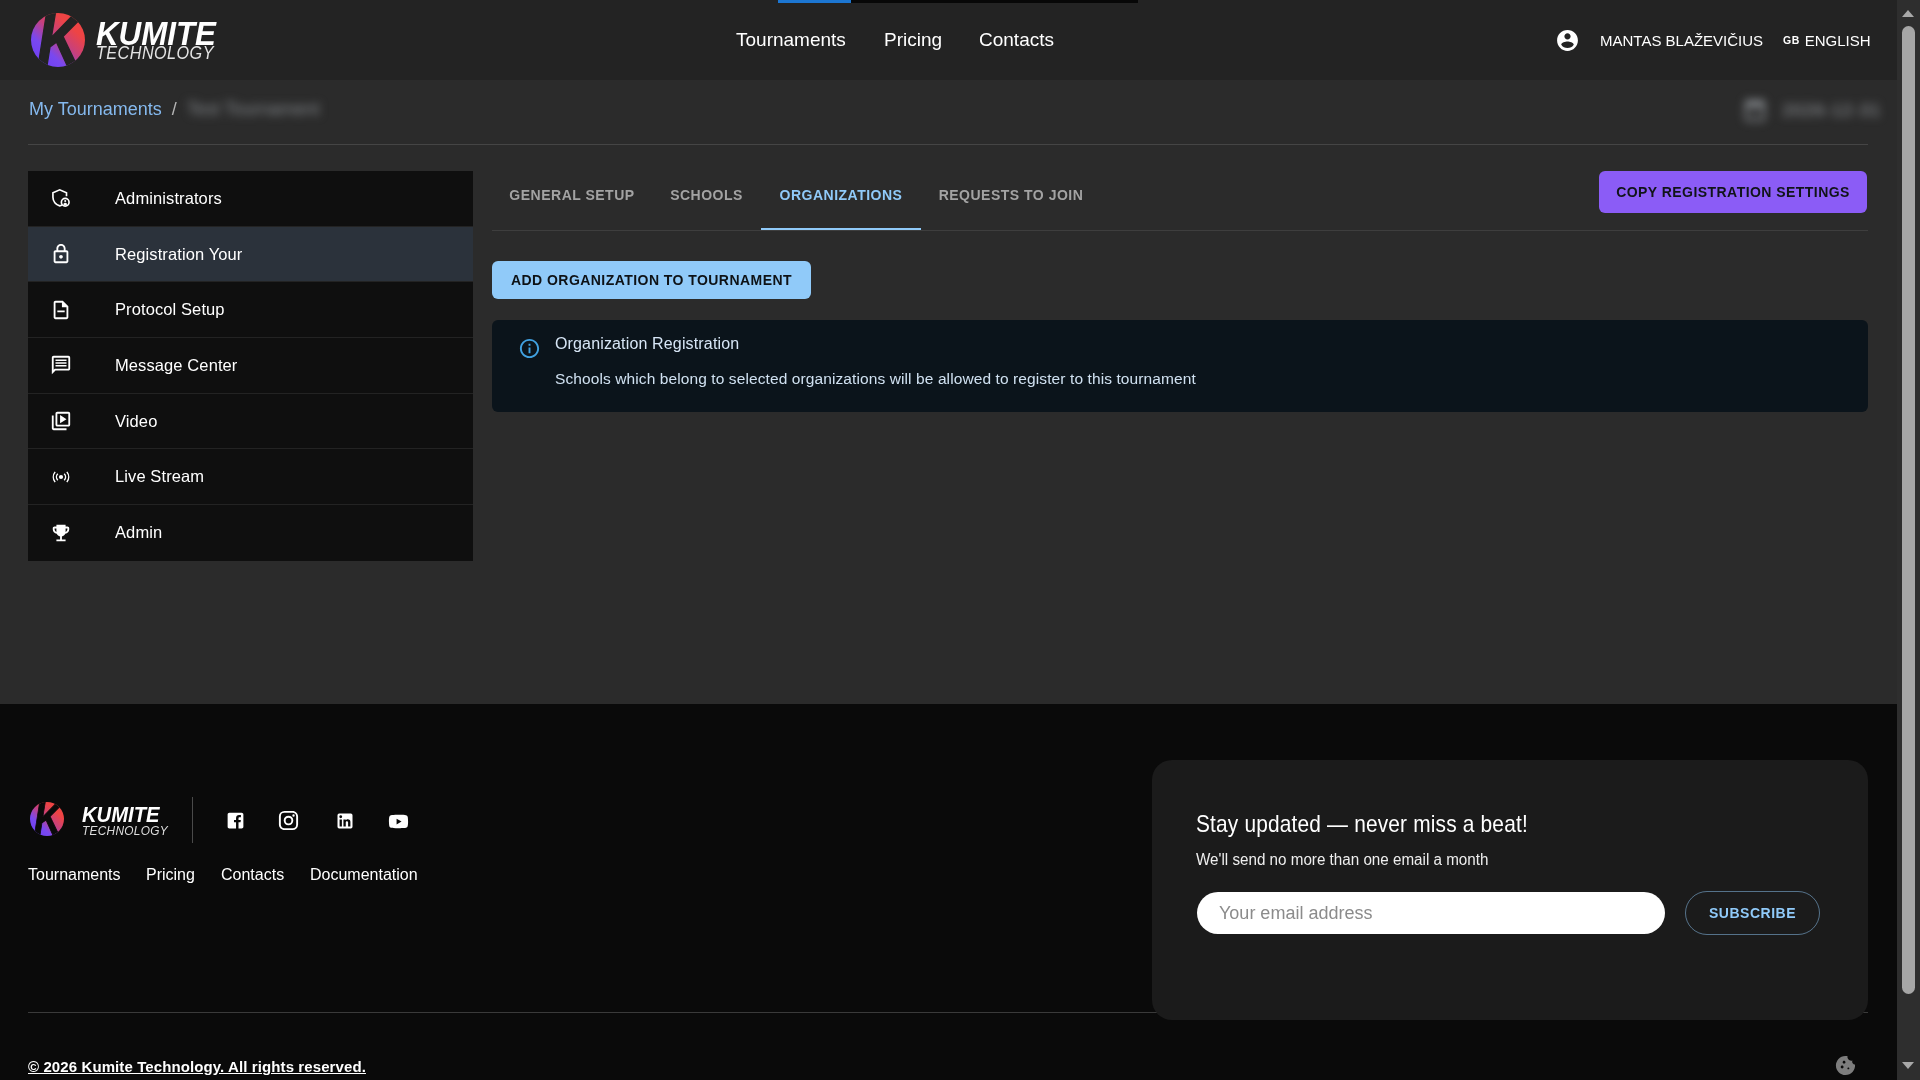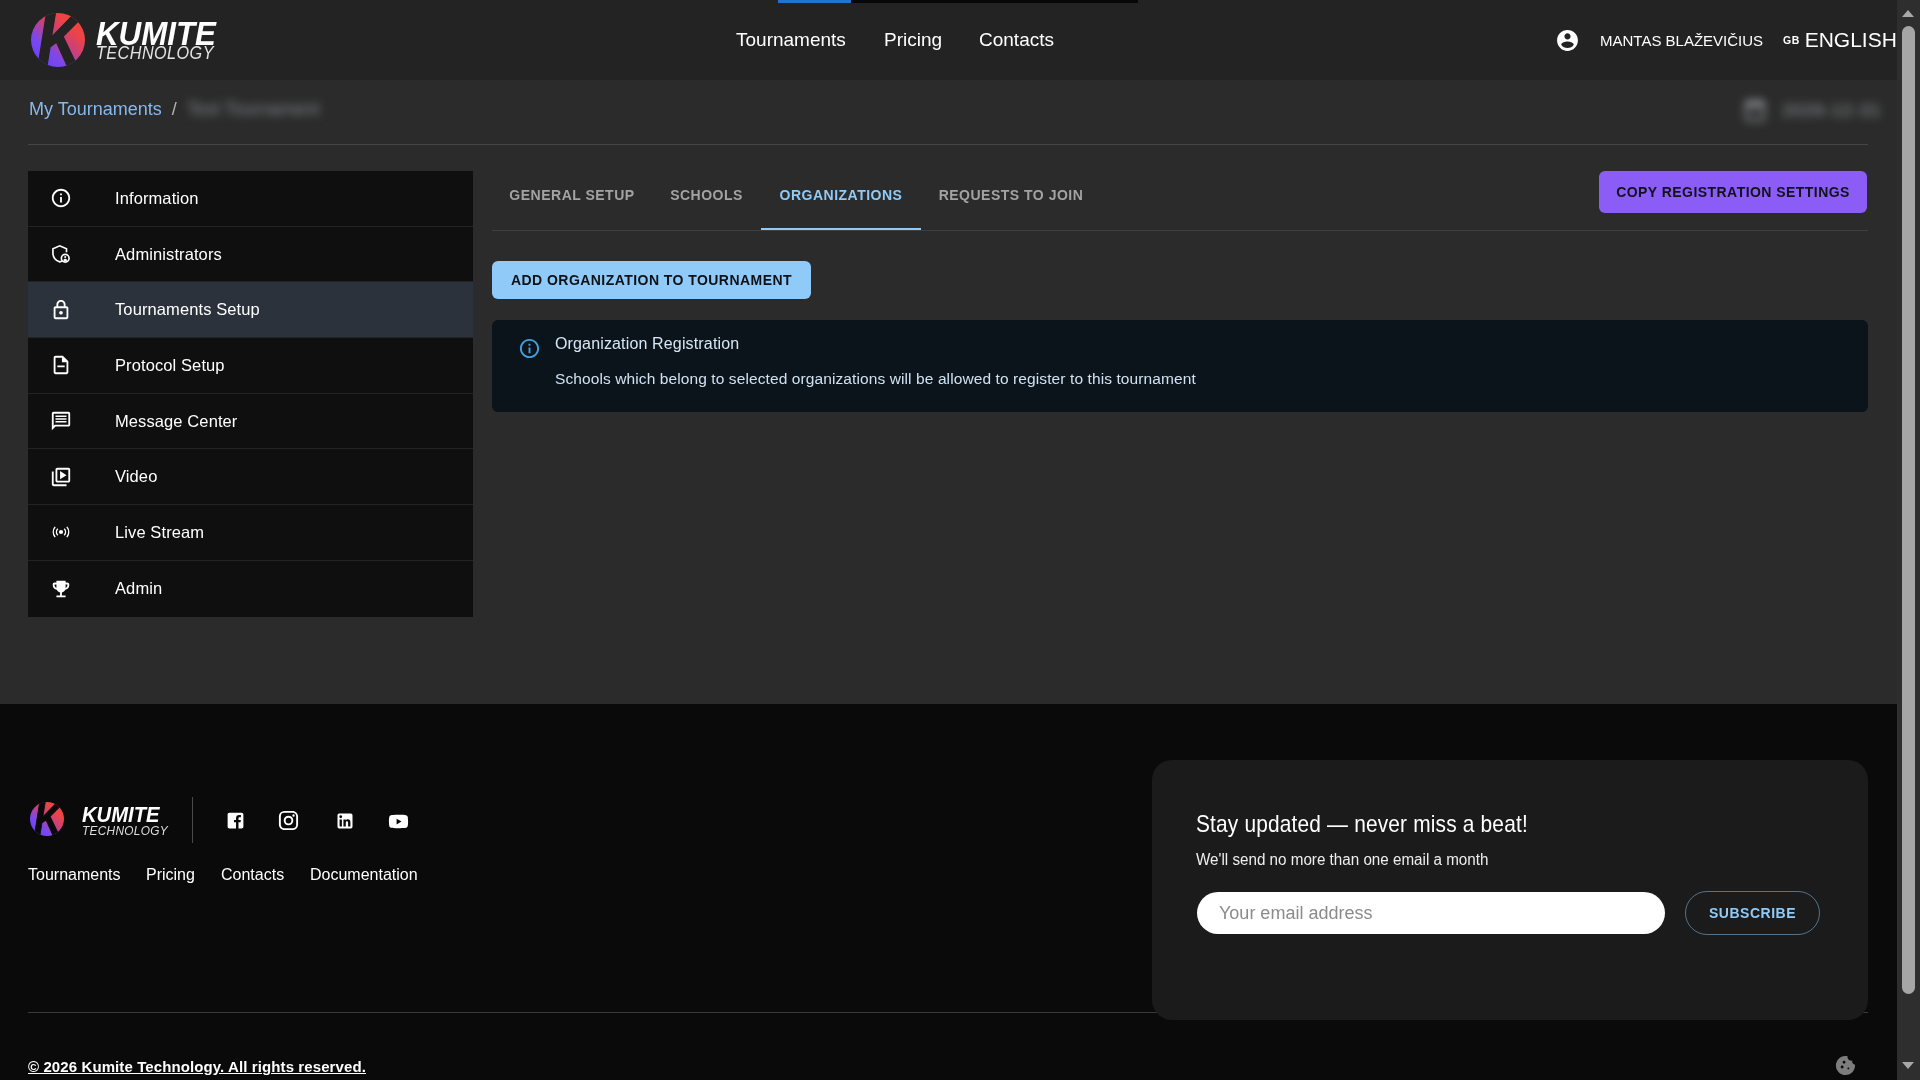--- a/index.html
+++ b/index.html
@@ -88,56 +88,50 @@
   <div class="navlink" style="left:736px;">Tournaments</div>
   <div class="navlink" style="left:884px;">Pricing</div>
   <div class="navlink" style="left:979px;">Contacts</div>
 
   <div id="nav-user" style="left:1555px;">
     <svg width="25" height="25" viewBox="0 0 24 24" fill="#fff">
       <path d="M12 2C6.48 2 2 6.48 2 12s4.48 10 10 10 10-4.48 10-10S17.52 2 12 2zm0 3c1.66 0 3 1.34 3 3s-1.34 3-3 3-3-1.34-3-3 1.34-3 3-3zm0 14.2c-2.5 0-4.71-1.28-6-3.22.03-1.99 4-3.08 6-3.08 1.99 0 5.97 1.09 6 3.08-1.29 1.94-3.5 3.22-6 3.22z"></path>
     </svg>
     <span style="margin-left:20px;font-size:15px;font-weight:500;">MANTAS BLAŽEVIČIUS</span>
     <span style="margin-left:20px;font-size:10.5px;font-weight:700;letter-spacing:0.4px;">GB</span>
-    <span style="margin-left:5px;font-size:21px;font-weight:500;">ENGLISH</span>
+    <span style="margin-left:5px;font-size:15px;font-weight:500;">ENGLISH</span>
   </div>
 </div>
 <div id="topblue"></div>
 <div id="topblack"></div>
 
 <div id="crumbs"><a>My Tournaments</a>&nbsp;&nbsp;/&nbsp;&nbsp;<span class="blurtxt" style="font-size:18px;">Test Tournament</span></div>
 <div class="abs blurtxt" style="left:1742px;top:98px;white-space:nowrap;">
   <svg width="26" height="26" viewBox="0 0 24 24" fill="#9na" style="fill:#989da2;vertical-align:middle;">
     <path d="M19 3h-1V1h-2v2H8V1H6v2H5c-1.11 0-1.99.9-1.99 2L3 19c0 1.1.89 2 2 2h14c1.1 0 2-.9 2-2V5c0-1.1-.9-2-2-2zm0 16H5V8h14v11z"></path>
   </svg>
   <span style="font-size:17px;color:#9ea2a7;vertical-align:middle;margin-left:10px;letter-spacing:1.2px;">2026-12-31</span>
 </div>
 <div id="divider1"></div>
 
 <div id="sidebar">
-  <div class="srow">
-      <svg viewBox="0 0 24 24" fill="#fff">
-        <path d="M11 7h2v2h-2zm0 4h2v6h-2zm1-9C6.48 2 2 6.48 2 12s4.48 10 10 10 10-4.48 10-10S17.52 2 12 2zm0 18c-4.41 0-8-3.59-8-8s3.59-8 8-8 8 3.59 8 8-3.59 8-8 8z"></path>
-      </svg>
-      <span>Information</span>
-    </div>
   <div class="srow">
       <svg viewBox="0 0 24 24" fill="none" stroke="#fff" stroke-width="1.8">
         <path d="M18 10V6.3L10.6 3.1 3.2 6.3v4.8c0 4.4 3.1 8.5 7.4 9.5.95-.22 1.85-.6 2.66-1.1"></path>
         <circle cx="16.6" cy="16.6" r="4.2"></circle>
         <circle cx="16.6" cy="15.3" r="1.15" fill="#fff" stroke="none"></circle>
         <path d="M14.3 18.9c.4-1.2 1.4-1.8 2.3-1.8s1.9.6 2.3 1.8c-.6.6-1.4 1-2.3 1s-1.7-.4-2.3-1z" fill="#fff" stroke="none"></path>
       </svg>
       <span>Administrators</span>
     </div>
   <div class="srow sel">
       <svg viewBox="0 0 24 24" fill="#fff">
         <path d="M18 8h-1V6c0-2.76-2.24-5-5-5S7 3.24 7 6v2H6c-1.1 0-2 .9-2 2v10c0 1.1.9 2 2 2h12c1.1 0 2-.9 2-2V10c0-1.1-.9-2-2-2zM9 6c0-1.66 1.34-3 3-3s3 1.34 3 3v2H9V6zm9 14H6V10h12v10zm-6-3c1.1 0 2-.9 2-2s-.9-2-2-2-2 .9-2 2 .9 2 2 2z"></path>
       </svg>
-      <span>Tournaments Setup</span>
+      <span>Registration Your</span>
     </div>
   <div class="srow">
       <svg viewBox="0 0 24 24" fill="#fff">
         <path d="M14 2H6c-1.1 0-1.99.9-1.99 2L4 20c0 1.1.89 2 2 2h12c1.1 0 2-.9 2-2V8l-6-6zm4 18H6V4h7v5h5v11zM8 12.5h8v2H8z"></path>
       </svg>
       <span>Protocol Setup</span>
     </div>
   <div class="srow">
       <svg viewBox="0 0 24 24" fill="#fff">
         <path d="M20 2H4c-1.1 0-1.99.9-1.99 2L2 22l4-4h14c1.1 0 2-.9 2-2V4c0-1.1-.9-2-2-2zm0 14H5.17L4 17.17V4h16v12zM6 9h12v1.7H6zm0 3h12v1.7H6zm0-6h12v1.7H6z"></path>

